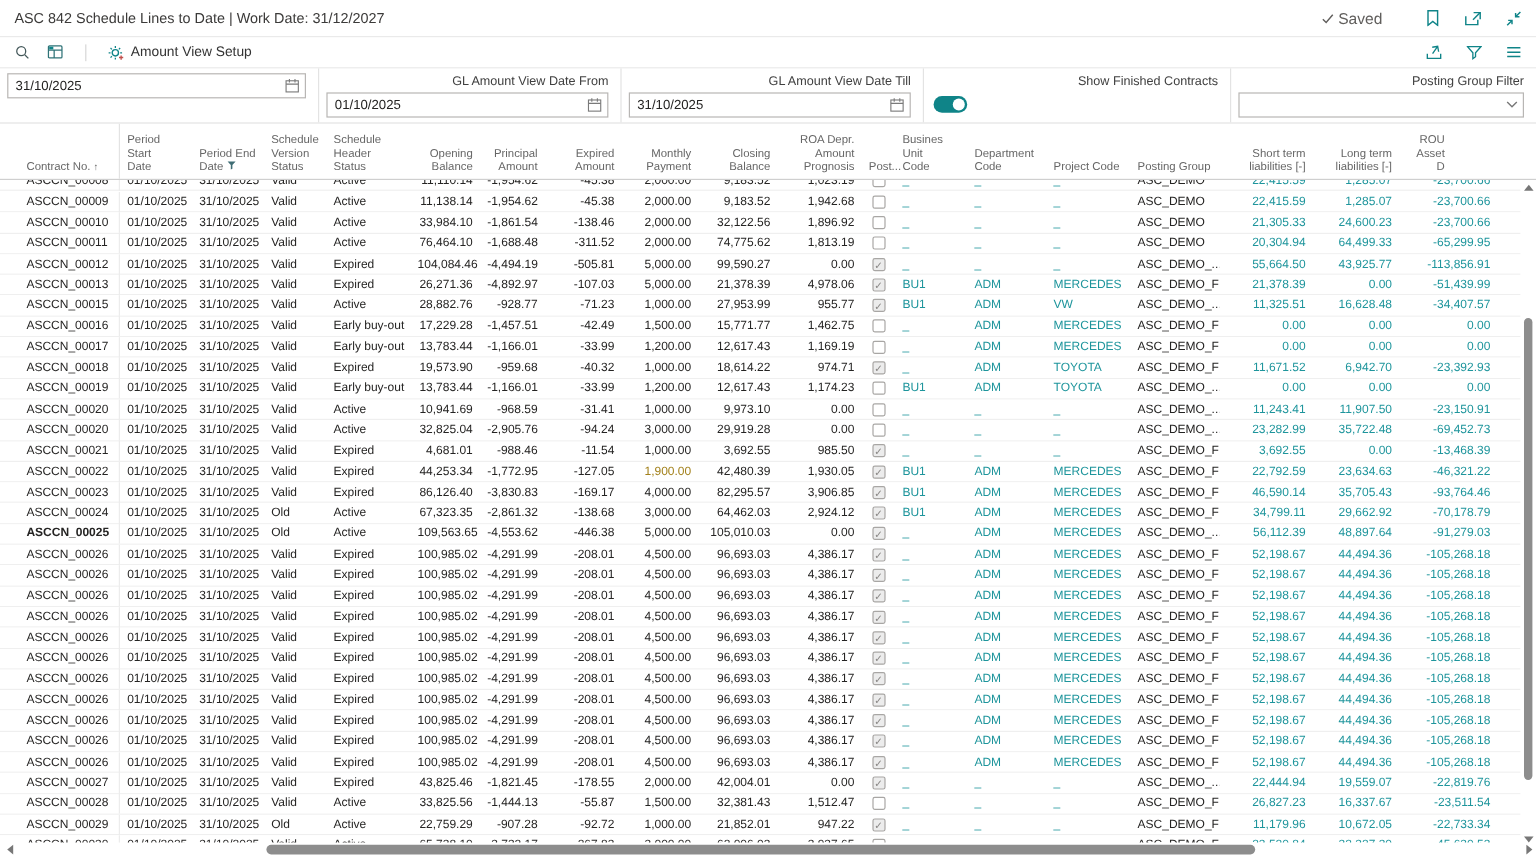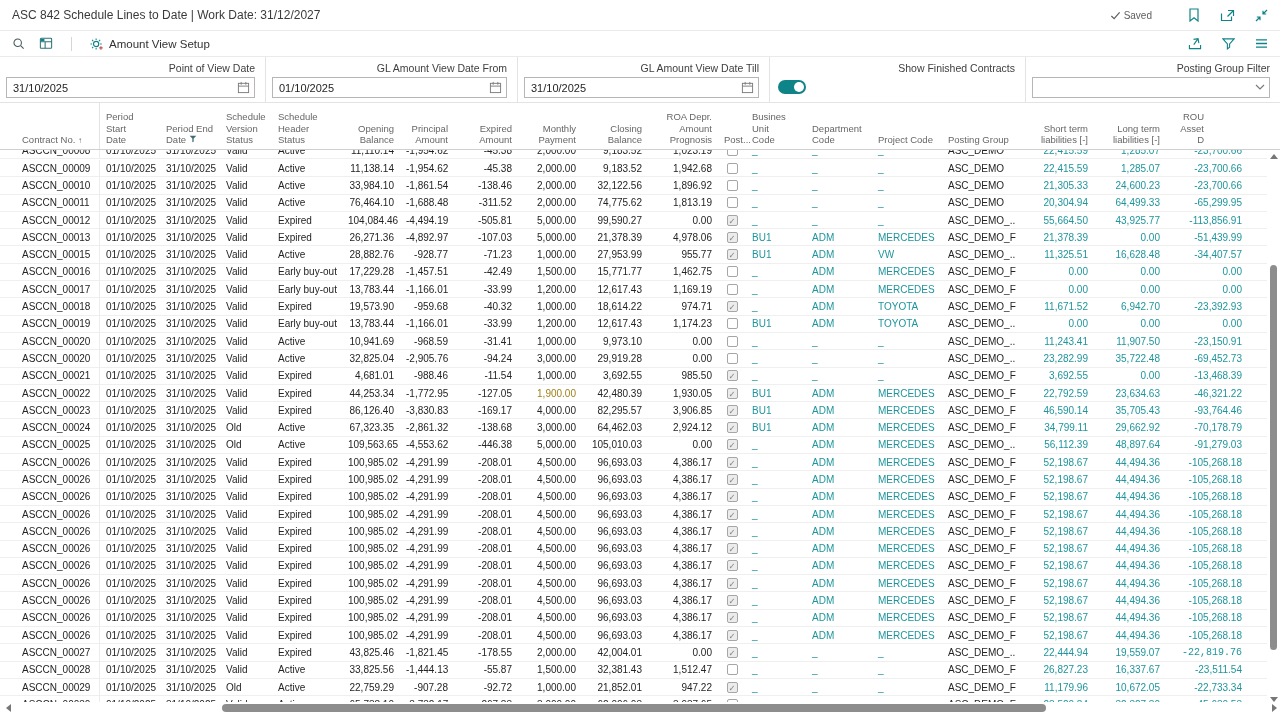--- a/index.html
+++ b/index.html
@@ -5,21 +5,21 @@
   *{box-sizing:border-box;margin:0;padding:0}
   html,body{width:1280px;height:720px;overflow:hidden}
   body{position:relative;background:#fff;font-family:"Liberation Sans",sans-serif;color:#252423;
        --accent:#0f8488;--link:#1e959c;--warn:#a2801a}
 
   
   .titlebar{position:absolute;top:0;left:0;right:0;height:31px;border-bottom:1px solid #eaeaea;
             display:flex;align-items:center;padding:0 12px}
   .page-title{font-size:12px;color:#3b3a39}
   .tb-right{margin-left:auto;display:flex;align-items:center;gap:20px}
-  .saved{display:flex;align-items:center;gap:3px;font-size:10px;color:#605e5c;margin-right:16px}
+  .saved{display:flex;align-items:center;gap:3px;font-size:13px;color:#605e5c;margin-right:16px}
   .icon-btn{display:flex;align-items:center;cursor:pointer}
 
   
   .actionbar{position:absolute;top:31px;left:0;right:0;height:26px;border-bottom:1px solid #eaeaea;
              display:flex;align-items:center;padding:0 12px}
   .ab-left{display:flex;align-items:center;gap:14px}
   .vsep{width:1px;height:14px;background:#d6d6d6;margin:0 4px}
   .setup{display:flex;gap:5px;align-items:center;font-size:11.5px;color:#333;cursor:pointer}
   .ab-right{margin-left:auto;display:flex;gap:20px}
 
@@ -145,21 +145,20 @@
     <span class="icon-btn">
       <svg width="13" height="11" viewBox="0 0 14 12">
           <path d="M1 2h12M1 6h12M1 10h12" stroke="#0f8488" stroke-width="1.4"></path>
         </svg>
     </span>
   </span>
 </div>
 
 <div class="filterbar">
   <div class="fgroup g1">
-    <div class="flabel">Point of View Date</div>
     <div class="fld">
       <input value="31/10/2025" style="">
       <span class="tail">
         <svg width="13" height="13" viewBox="0 0 14 14">
             <rect x="1.5" y="2.5" width="11" height="10" fill="none" stroke="#7a7a7a"></rect>
             <path d="M1.5 5.5h11M4.5 1v3M9.5 1v3" stroke="#7a7a7a"></path>
           </svg>
       </span>
     </div>
   </div>
@@ -674,21 +673,21 @@
           <div class="td a-left t-link" style="width: 60px;">BU1</div>
           <div class="td a-left t-link" style="width: 66px;">ADM</div>
           <div class="td a-left t-link" style="width: 70px;">MERCEDES</div>
           <div class="td a-left t-text" style="width: 74px;">ASC_DEMO_FI</div>
           <div class="td a-right t-linknum" style="width: 78px;">34,799.11</div>
           <div class="td a-right t-linknum" style="width: 72px;">29,662.92</div>
           <div class="td a-right t-linknum" style="width: 82px;">-70,178.79</div>
           <div class="td a-right t-linknum" style="width: 44px;"></div>
         </div>
         <div class="tr">
-          <div class="td a-left t-text first" style="width: 100px;">ASCCN_00025</div>
+          <div class="td a-left t-text first" style="width: 100px; font-weight: bold;">ASCCN_00025</div>
           <div class="td a-left t-text" style="width: 60px;">01/10/2025</div>
           <div class="td a-left t-text" style="width: 60px;">31/10/2025</div>
           <div class="td a-left t-text" style="width: 52px;">Old</div>
           <div class="td a-left t-text" style="width: 70px;">Active</div>
           <div class="td a-right t-num" style="width: 58px;">109,563.65</div>
           <div class="td a-right t-num" style="width: 54px;">-4,553.62</div>
           <div class="td a-right t-num" style="width: 64px;">-446.38</div>
           <div class="td a-right t-num" style="width: 64px;">5,000.00</div>
           <div class="td a-right t-num" style="width: 66px;">105,010.03</div>
           <div class="td a-right t-num" style="width: 70px;">0.00</div>
@@ -982,21 +981,21 @@
           <div class="td a-right t-num" style="width: 70px;">0.00</div>
           <div class="td a-left t-check" style="width: 28px;">
             <span class="cb on">✓</span>
           </div>
           <div class="td a-left t-link" style="width: 60px;">_</div>
           <div class="td a-left t-link" style="width: 66px;">_</div>
           <div class="td a-left t-link" style="width: 70px;">_</div>
           <div class="td a-left t-text" style="width: 74px;">ASC_DEMO_...</div>
           <div class="td a-right t-linknum" style="width: 78px;">22,444.94</div>
           <div class="td a-right t-linknum" style="width: 72px;">19,559.07</div>
-          <div class="td a-right t-linknum" style="width: 82px; font-family: Liberation Mono, monospace;">-22,819.76</div>
+          <div class="td a-right t-linknum" style="width: 82px;">-22,819.76</div>
           <div class="td a-right t-linknum" style="width: 44px;"></div>
         </div>
         <div class="tr">
           <div class="td a-left t-text first" style="width: 100px;">ASCCN_00028</div>
           <div class="td a-left t-text" style="width: 60px;">01/10/2025</div>
           <div class="td a-left t-text" style="width: 60px;">31/10/2025</div>
           <div class="td a-left t-text" style="width: 52px;">Valid</div>
           <div class="td a-left t-text" style="width: 70px;">Active</div>
           <div class="td a-right t-num" style="width: 58px;">33,825.56</div>
           <div class="td a-right t-num" style="width: 54px;">-1,444.13</div>

